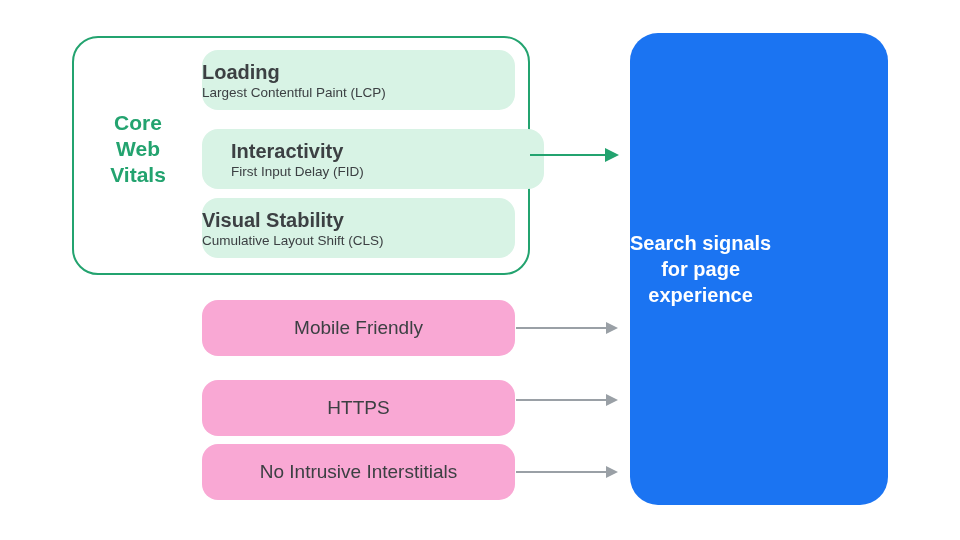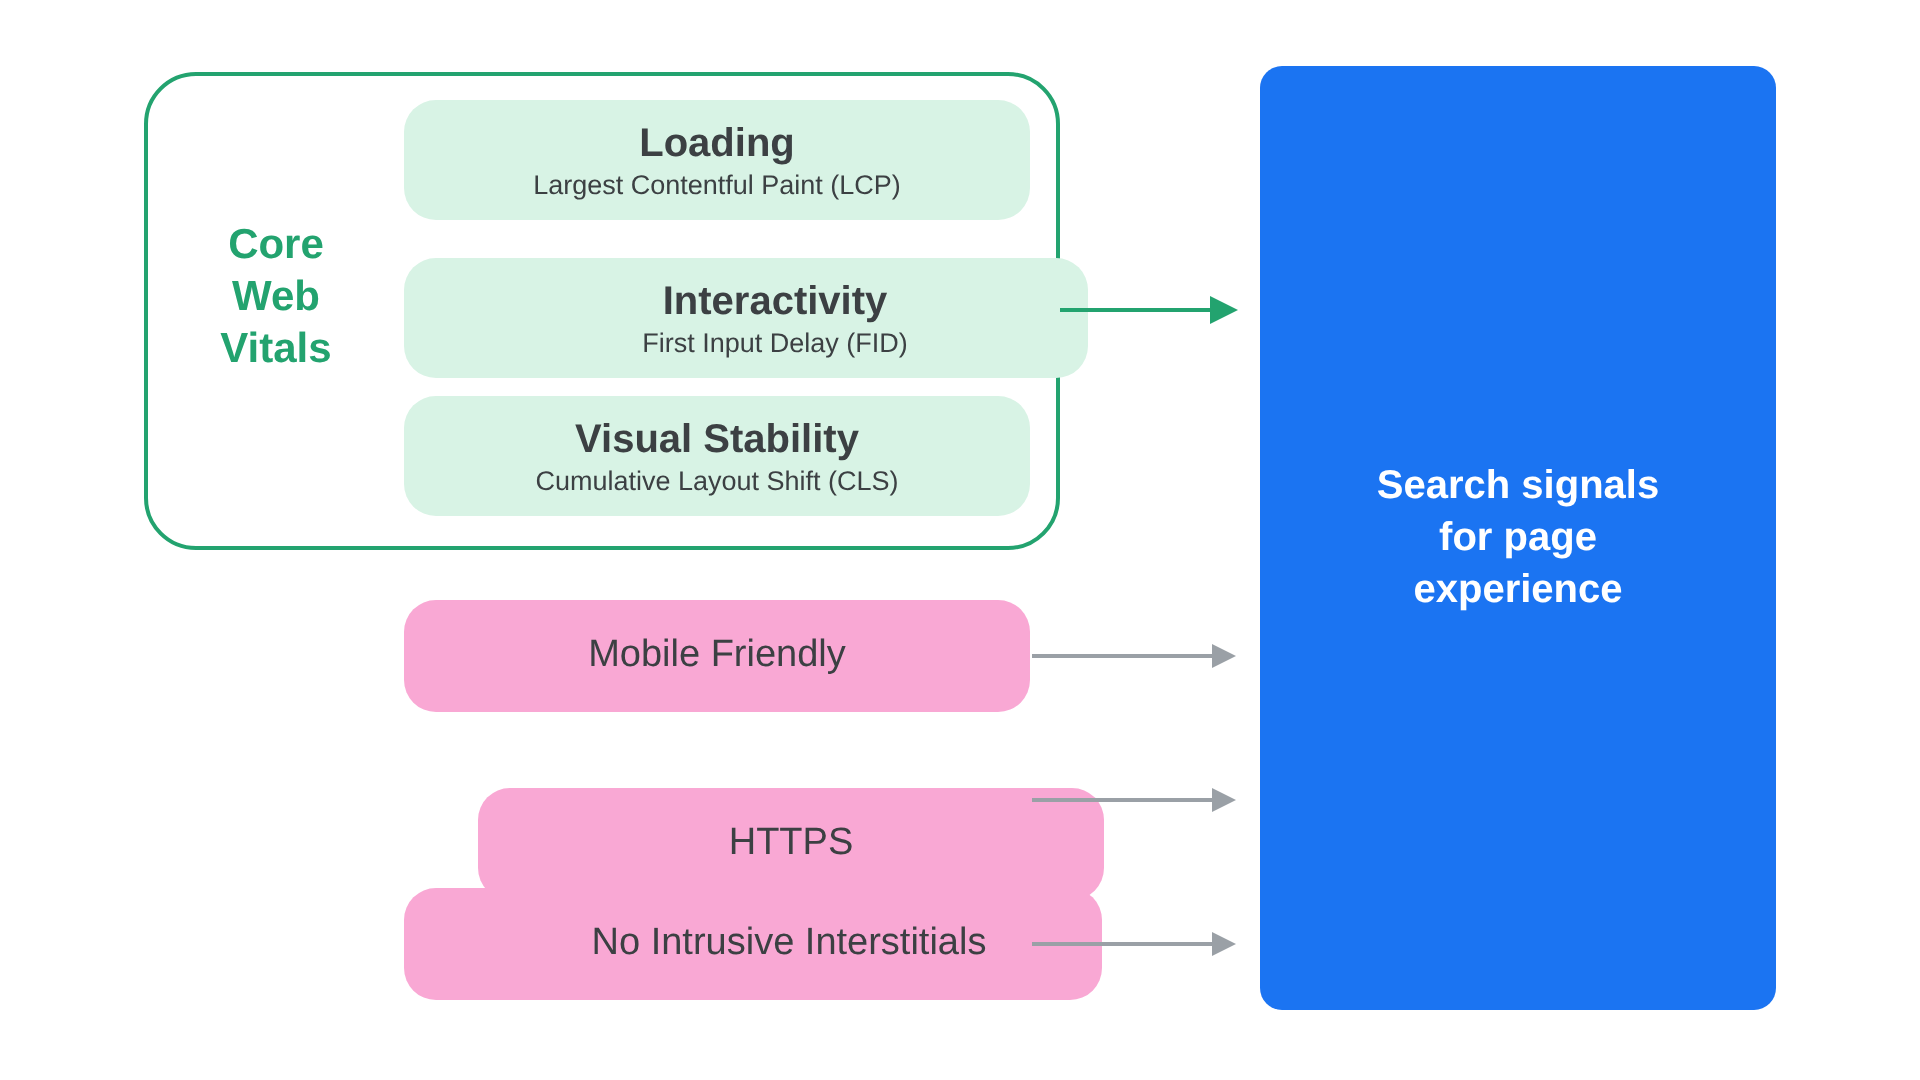--- a/index.html
+++ b/index.html
@@ -46,21 +46,21 @@
   }
   .vital-box {
     position: absolute;
     left: 128px;
     width: 313px;
     height: 60px;
     background: #D8F3E5;
     border-radius: 16px;
     display: flex;
     flex-direction: column;
-    align-items: center;
+    align-items: flex-start;
     justify-content: center;
     text-align: center;
   }
   .vital-box.v0 { top: 12px; }
   .vital-box.v1 { top: 91px; padding-left: 29px; }
   .vital-box.v2 { top: 160px; }
   .vital-title {
     color: #3C4043;
     font-size: 20px;
     font-weight: 600;
@@ -81,22 +81,22 @@
     background: #f9a8d4;
     border-radius: 16px;
     display: flex;
     align-items: center;
     justify-content: center;
     text-align: center;
     color: #3C4043;
     font-size: 19px;
   }
   .signal-box.s0 { top: 300px; }
-  .signal-box.s1 { top: 394px; margin-left: 37px; }
-  .signal-box.s2 { top: 444px; padding-left: 36px; }
+  .signal-box.s1 { top: 380px; }
+  .signal-box.s2 { top: 444px; }
 
   
   .arrow {
     position: absolute;
     height: 16px;
     display: flex;
     align-items: center;
   }
   .arrow .arrow-line {
     flex: 1;
@@ -119,24 +119,24 @@
   .arrow.g2 { top: 464px; }
 
   
   .result-panel {
     position: absolute;
     left: 630px;
     top: 33px;
     width: 258px;
     height: 472px;
     background: #1B74F2;
-    border-radius: 11px;
+    border-radius: 28px;
     display: flex;
     align-items: center;
-    justify-content: center;
+    justify-content: flex-start;
   }
   .result-label {
     color: #ffffff;
     font-size: 20px;
     font-weight: bold;
     line-height: 26px;
     text-align: center;
     white-space: pre-line;
   }
 </style>

